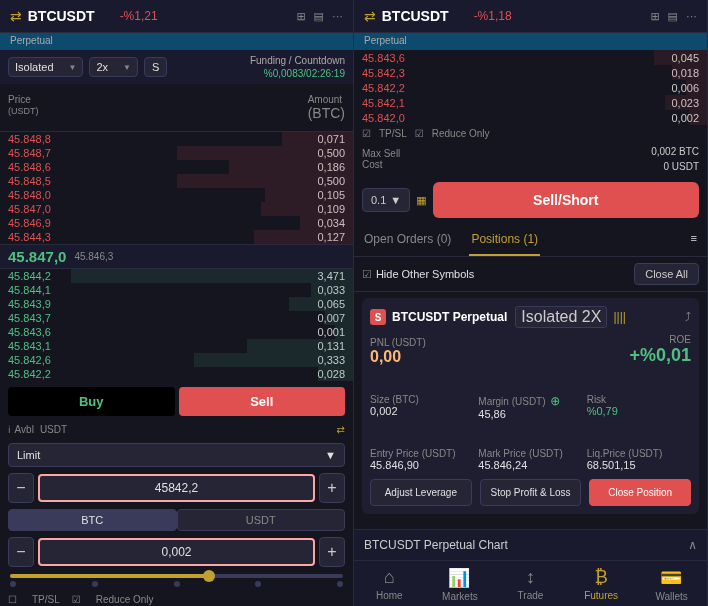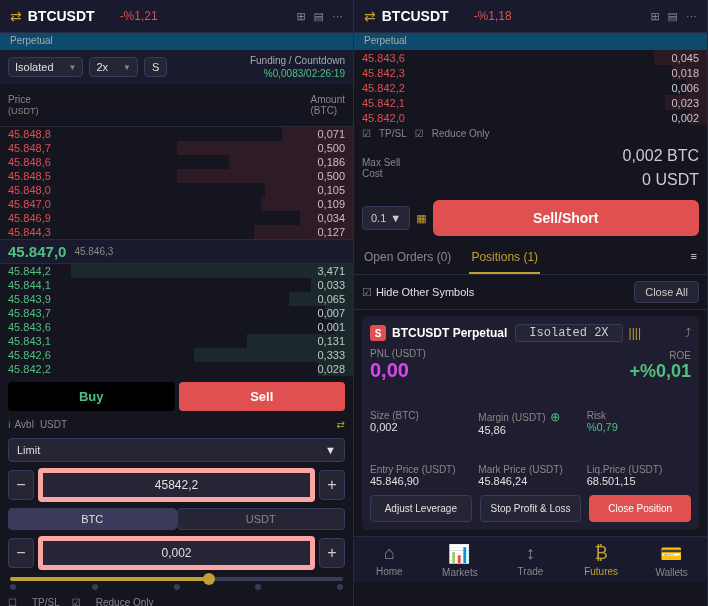--- a/index.html
+++ b/index.html
@@ -178,21 +178,21 @@
       border-radius: 4px;
       font-size: 16px;
       cursor: pointer;
       display: flex;
       align-items: center;
       justify-content: center;
     }
     .price-input {
       flex: 1;
       background: #252535;
-      border: 5px solid #fca5a5;
+      border: 2px solid #fca5a5;
       border-radius: 4px;
       padding: 5px 8px;
       color: #e0e0e0;
       font-size: 12px;
       text-align: center;
     }
     .btc-usdt-tabs {
       display: flex;
       padding: 3px 8px;
     }
@@ -356,36 +356,35 @@
       display: flex;
       align-items: center;
       justify-content: center;
       margin-right: 6px;
     }
     .pos-pair { font-size: 12px; font-weight: 700; color: #fff; }
     .pos-badges { margin-left: 8px; display: flex; gap: 4px; }
     .pos-badge {
       background: #252535;
       border: 1px solid #3a3a5a;
-      padding: 1px 13px;
+      padding: 1px 5px;
       border-radius: 3px;
-      font-size: 12px;
+      font-size: 16px;
       color: #ccc;
-      font-family: Liberation Mono, monospace;
     }
     .bars-icon { color: #c0a030; margin-left: 6px; font-size: 12px; }
     .share-icon { margin-left: auto; color: #888; font-size: 12px; }
     .pnl-roe-row {
       display: flex;
       align-items: flex-end;
       margin-bottom: 6px;
     }
     .pnl-section { flex: 1; }
     .pnl-label { font-size: 10px; color: #888; }
-    .pnl-value { font-size: 20px; font-weight: 700; color: #d946ef; }
+    .pnl-value { font-size: 16px; font-weight: 700; color: #fdba74; }
     .roe-section { text-align: right; }
     .roe-label { font-size: 10px; color: #888; }
     .roe-value { font-size: 18px; font-weight: 700; color: #50c080; }
     .stats-grid {
       display: grid;
       grid-template-columns: 1fr 1fr 1fr;
       gap: 4px;
       margin-bottom: 6px;
     }
     .stat-item {}
@@ -501,21 +500,21 @@
     </div>
     <div class="s-badge">S</div>
     <div class="funding-info">
       <div>Funding / Countdown</div>
       <div class="rate">%0,0083/02:26:19</div>
     </div>
   </div>
 
   <div class="orderbook-header">
     <span>Price<br><span style="font-size:9px">(USDT)</span></span>
-    <span>Amount<br><span style="font-size:10px">(BTC)</span></span>
+    <span>Amount<br><span style="font-size:14px">(BTC)</span></span>
   </div>
 
   <div class="orderbook ob-section">
     <div class="ob-row sell">
       <div class="ob-bg-sell" style="width:20%"></div>
       <span class="price">45.848,8</span>
       <span class="amount">0,071</span>
     </div>
     <div class="ob-row sell">
       <div class="ob-bg-sell" style="width:50%"></div>
@@ -714,21 +713,21 @@
 
   <div class="tpsl-row-right">
     <span>☑</span>
     <span>TP/SL</span>
     <span>☑</span>
     <span>Reduce Only</span>
   </div>
 
   <div class="max-sell-row-right">
     <span style="color:#888">Max Sell<br>Cost</span>
-    <div style="margin-left:auto;text-align:right;font-size:16px;line-height:1.5;color:#ccc">
+    <div style="margin-left:auto;text-align:right;font-size:10px;line-height:1.5;color:#ccc">
       <div>0,002 BTC</div>
       <div>0 USDT</div>
     </div>
   </div>
 
   <div class="right-sell-btn-row">
     <div class="right-qty-select">
       <span>0.1</span>
       <span>▼</span>
     </div>
@@ -803,20 +802,24 @@
       </div>
     </div>
 
     <div class="action-btns">
       <button class="action-btn">Adjust Leverage</button>
       <button class="action-btn">Stop Profit &amp; Loss</button>
       <button class="action-btn danger">Close Position</button>
     </div>
   </div>
 
+  <div class="chart-footer" style="margin-top:auto">
+    <span>BTCUSDT Perpetual  Chart</span>
+    <span class="chevron">∧</span>
+  </div>
 
   <div class="nav-bar">
     <div class="nav-item">
       <span class="nav-icon">⌂</span>
       <span>Home</span>
     </div>
     <div class="nav-item">
       <span class="nav-icon">📊</span>
       <span>Markets</span>
     </div>

